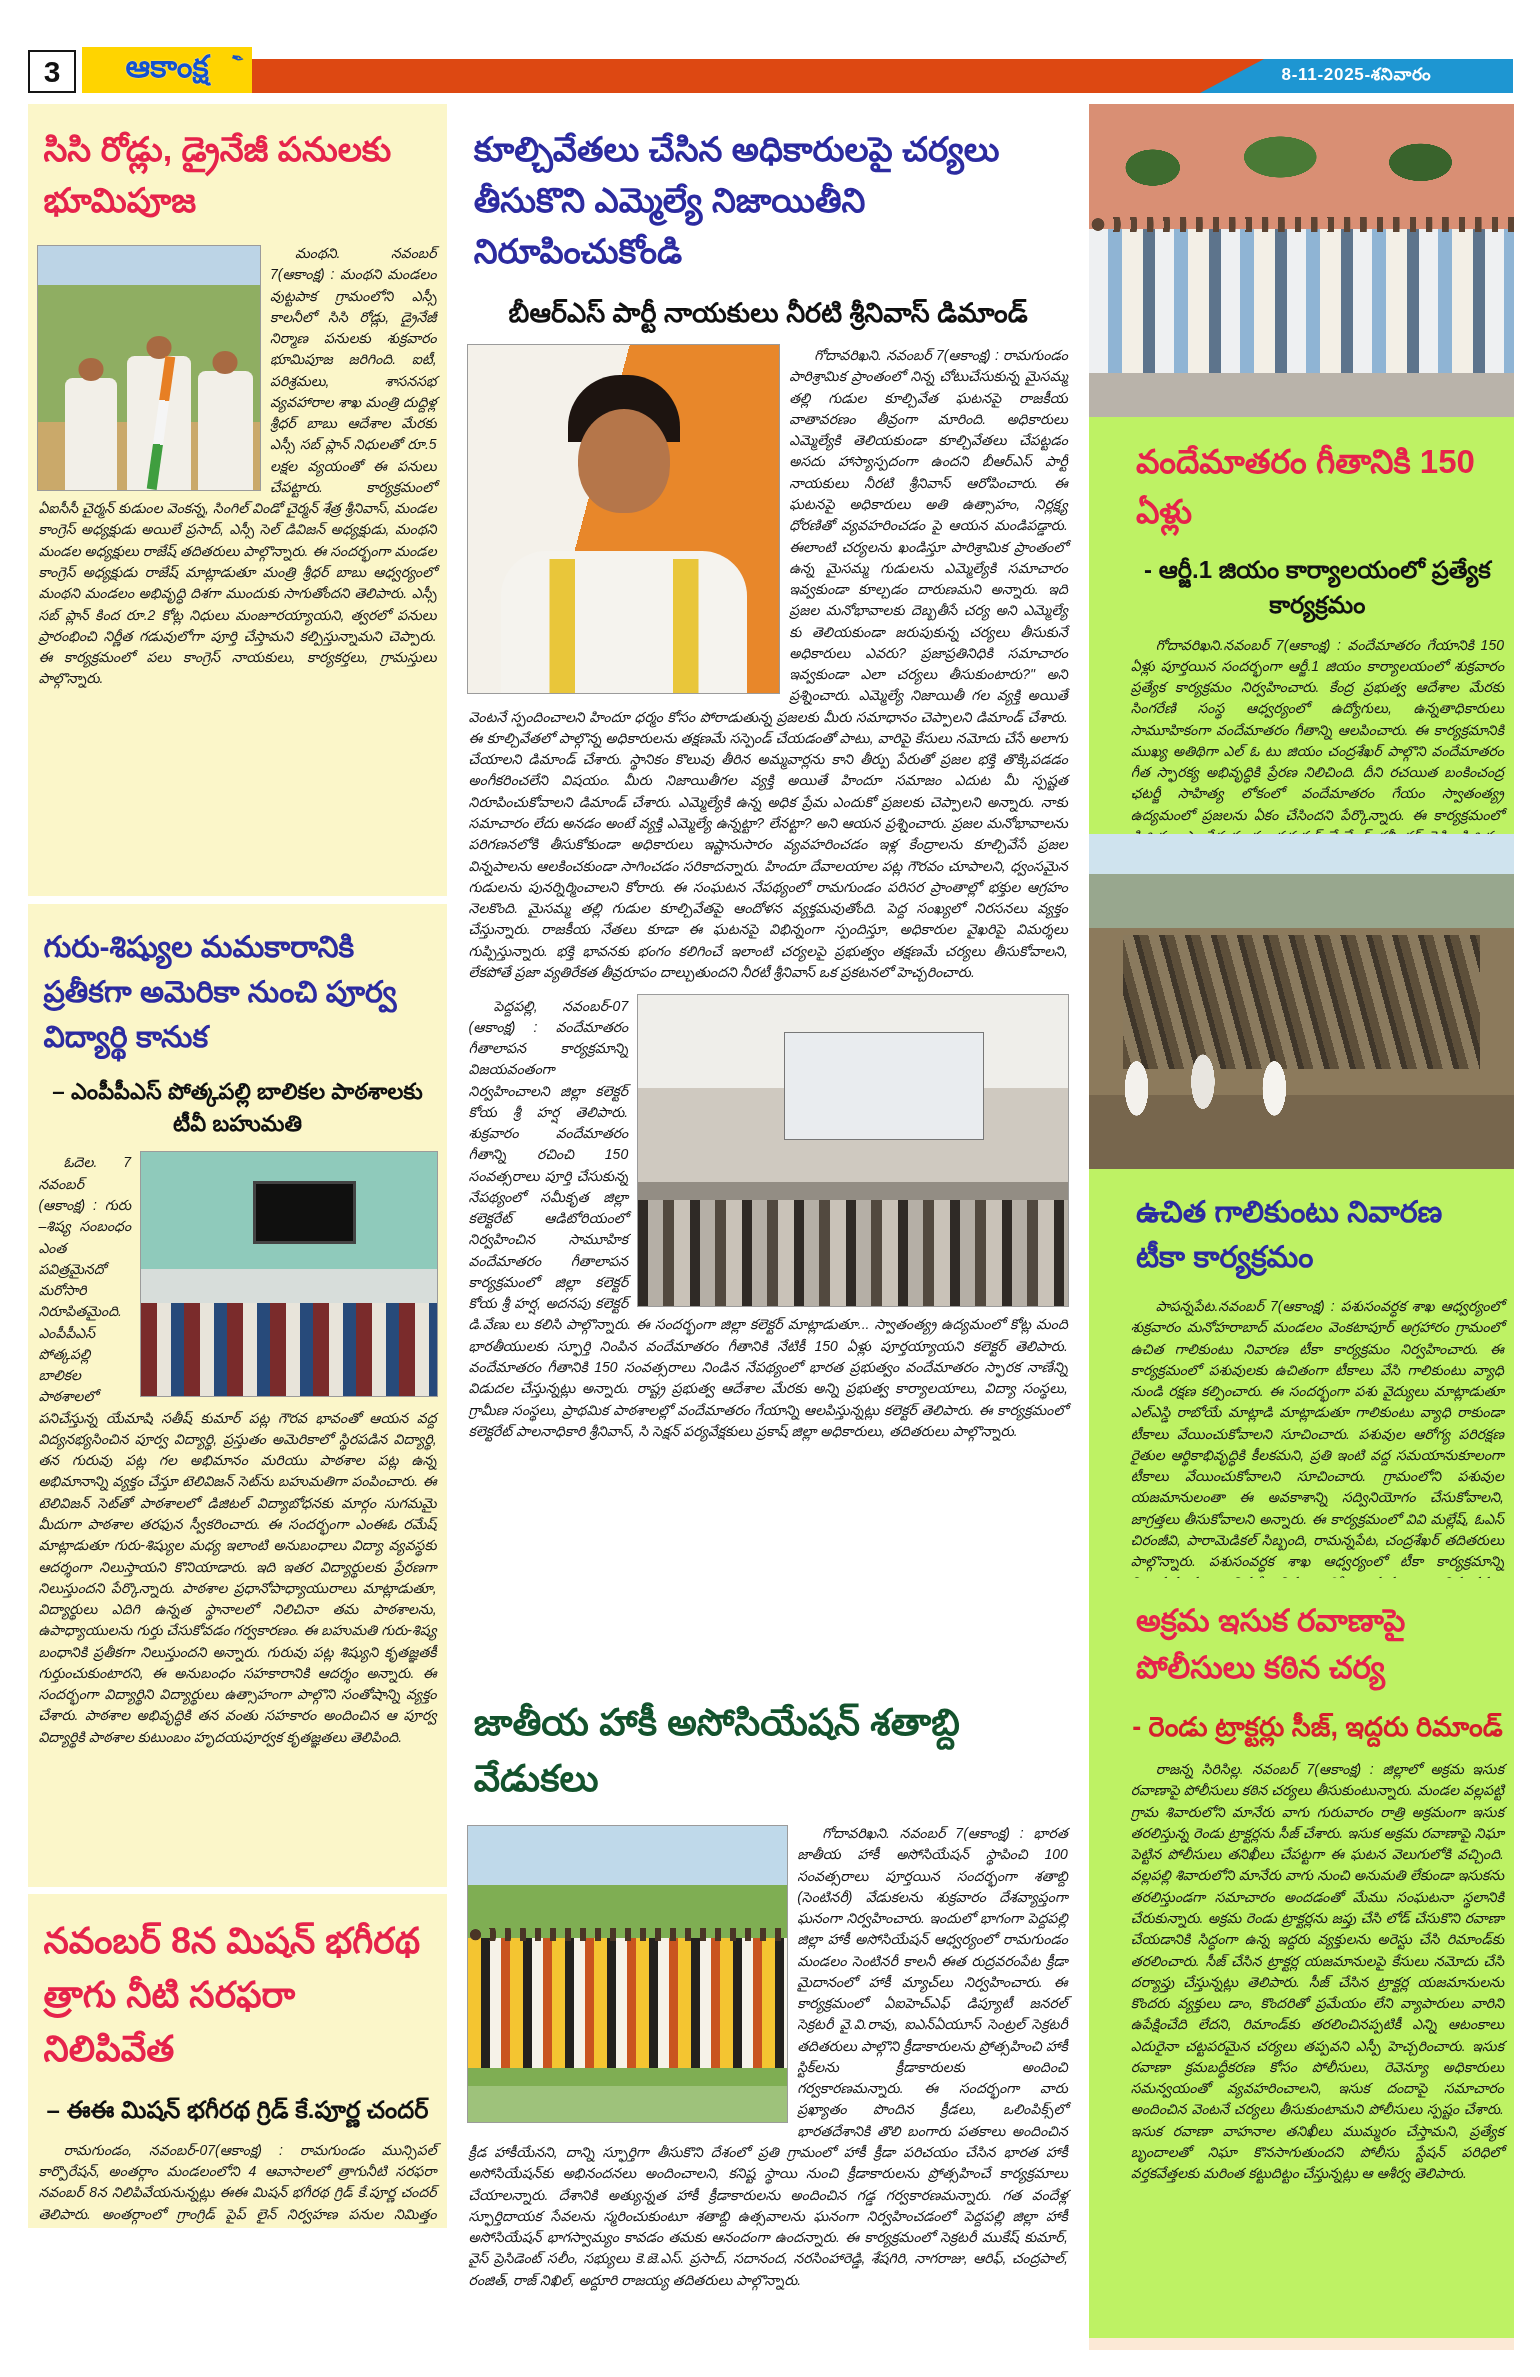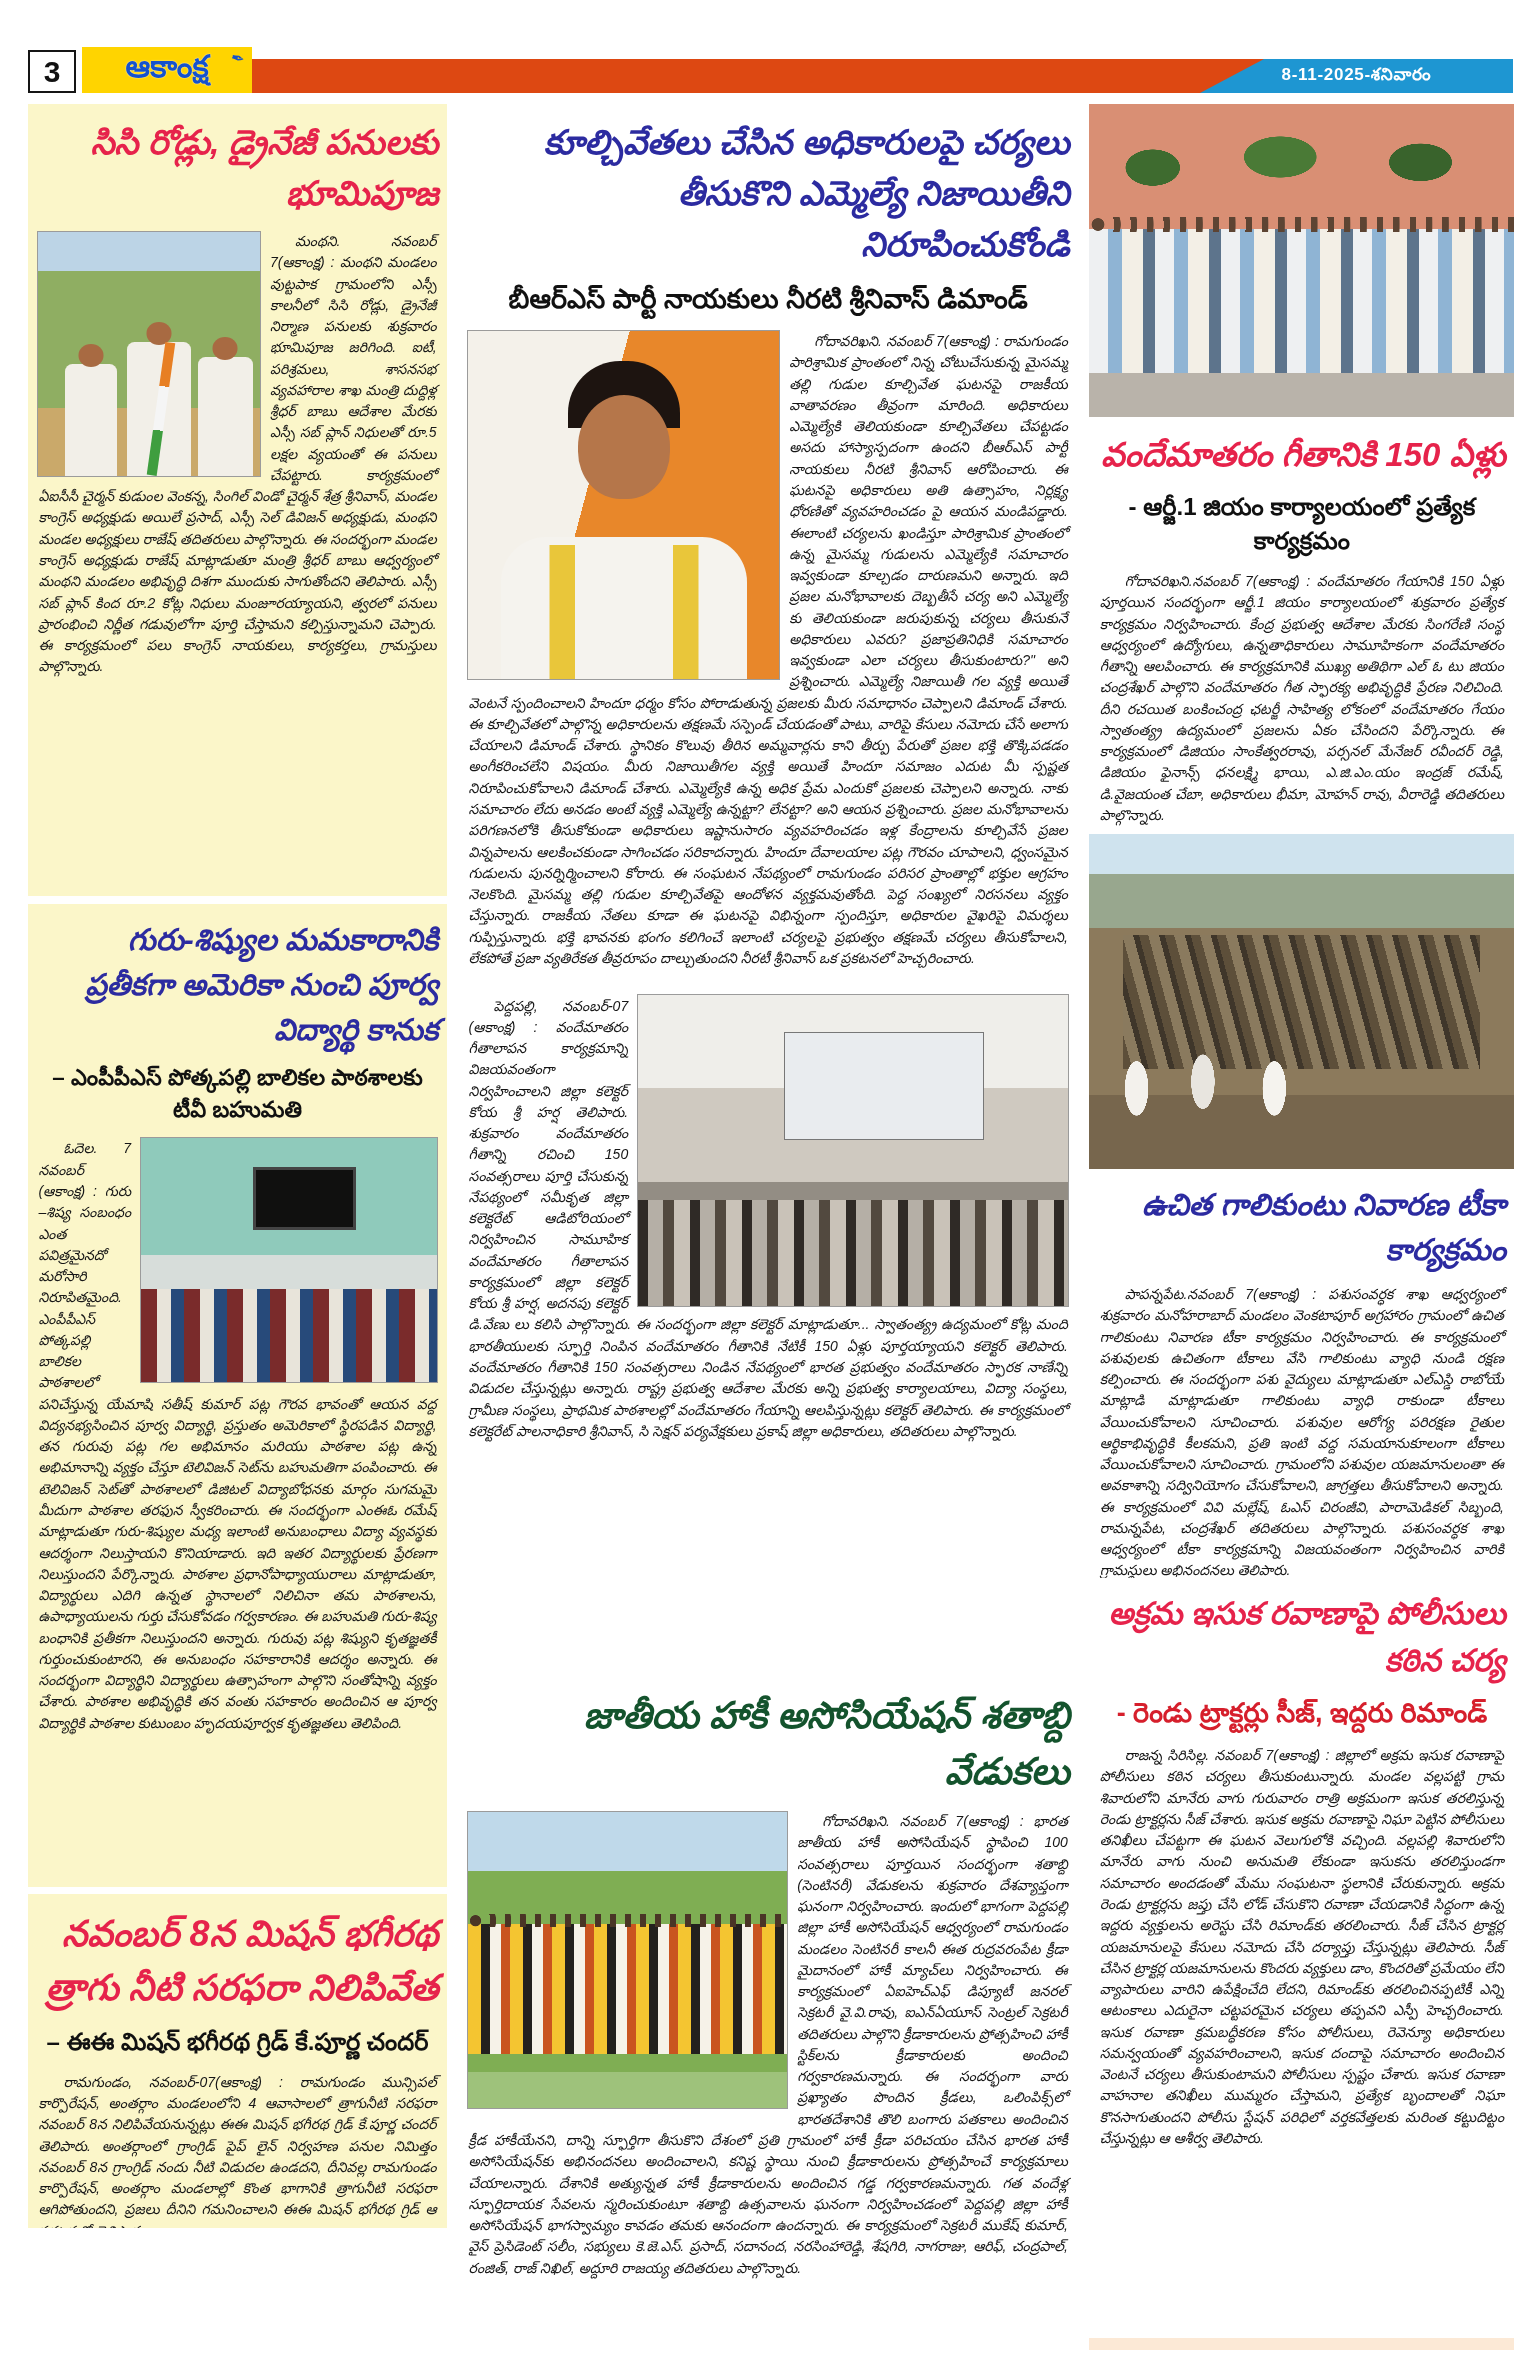--- a/index.html
+++ b/index.html
@@ -21,23 +21,23 @@
 
   
   .cols{position:absolute;top:104px;left:28px;display:flex;gap:11.2px;}
   .col-left{width:419px;}
   .col-mid{width:620px;}
   .col-right{width:425px;background:#fce9d6;}
 
   .story{overflow:hidden;box-sizing:border-box;position:relative;}
   .left-bg{background:#fbf6c9;margin-bottom:7.5px;}
   .mid-bg{background:#ffffff;}
-  .right-bg{background:#ffffff;}
-
-  .hl{text-align:right;font-weight:bold;margin:1px;padding:12px 7.5px 7.5px;line-height:1.5;font-style:italic;}
+  .right-bg{background:#bef264;padding-left:31px;}
+
+  .hl{text-align:left;font-weight:bold;margin:8px;padding:12px 7.5px 7.5px;line-height:1.5;}
   .hl.red{color:#e6234b;}
   .hl.blue{color:#2c2ba0;}
   .hl.hred{color:#14532d;}
   .sub{text-align:center;font-weight:bold;color:#111;margin:0;padding:1.5px 7.5px 7.5px;line-height:1.45;}
   .sub.red{color:#d61f2c;}
 
   .body{font-size:14px;line-height:1.52;color:#161616;text-align:justify;margin:3px 0 0;padding:1.5px 10.4px 9px;text-indent:25px;font-style:italic;}
 
   
   .photo{position:relative;overflow:hidden;border:0.7px solid #9b9b9b;box-sizing:border-box;background:#cfcfcf;}

